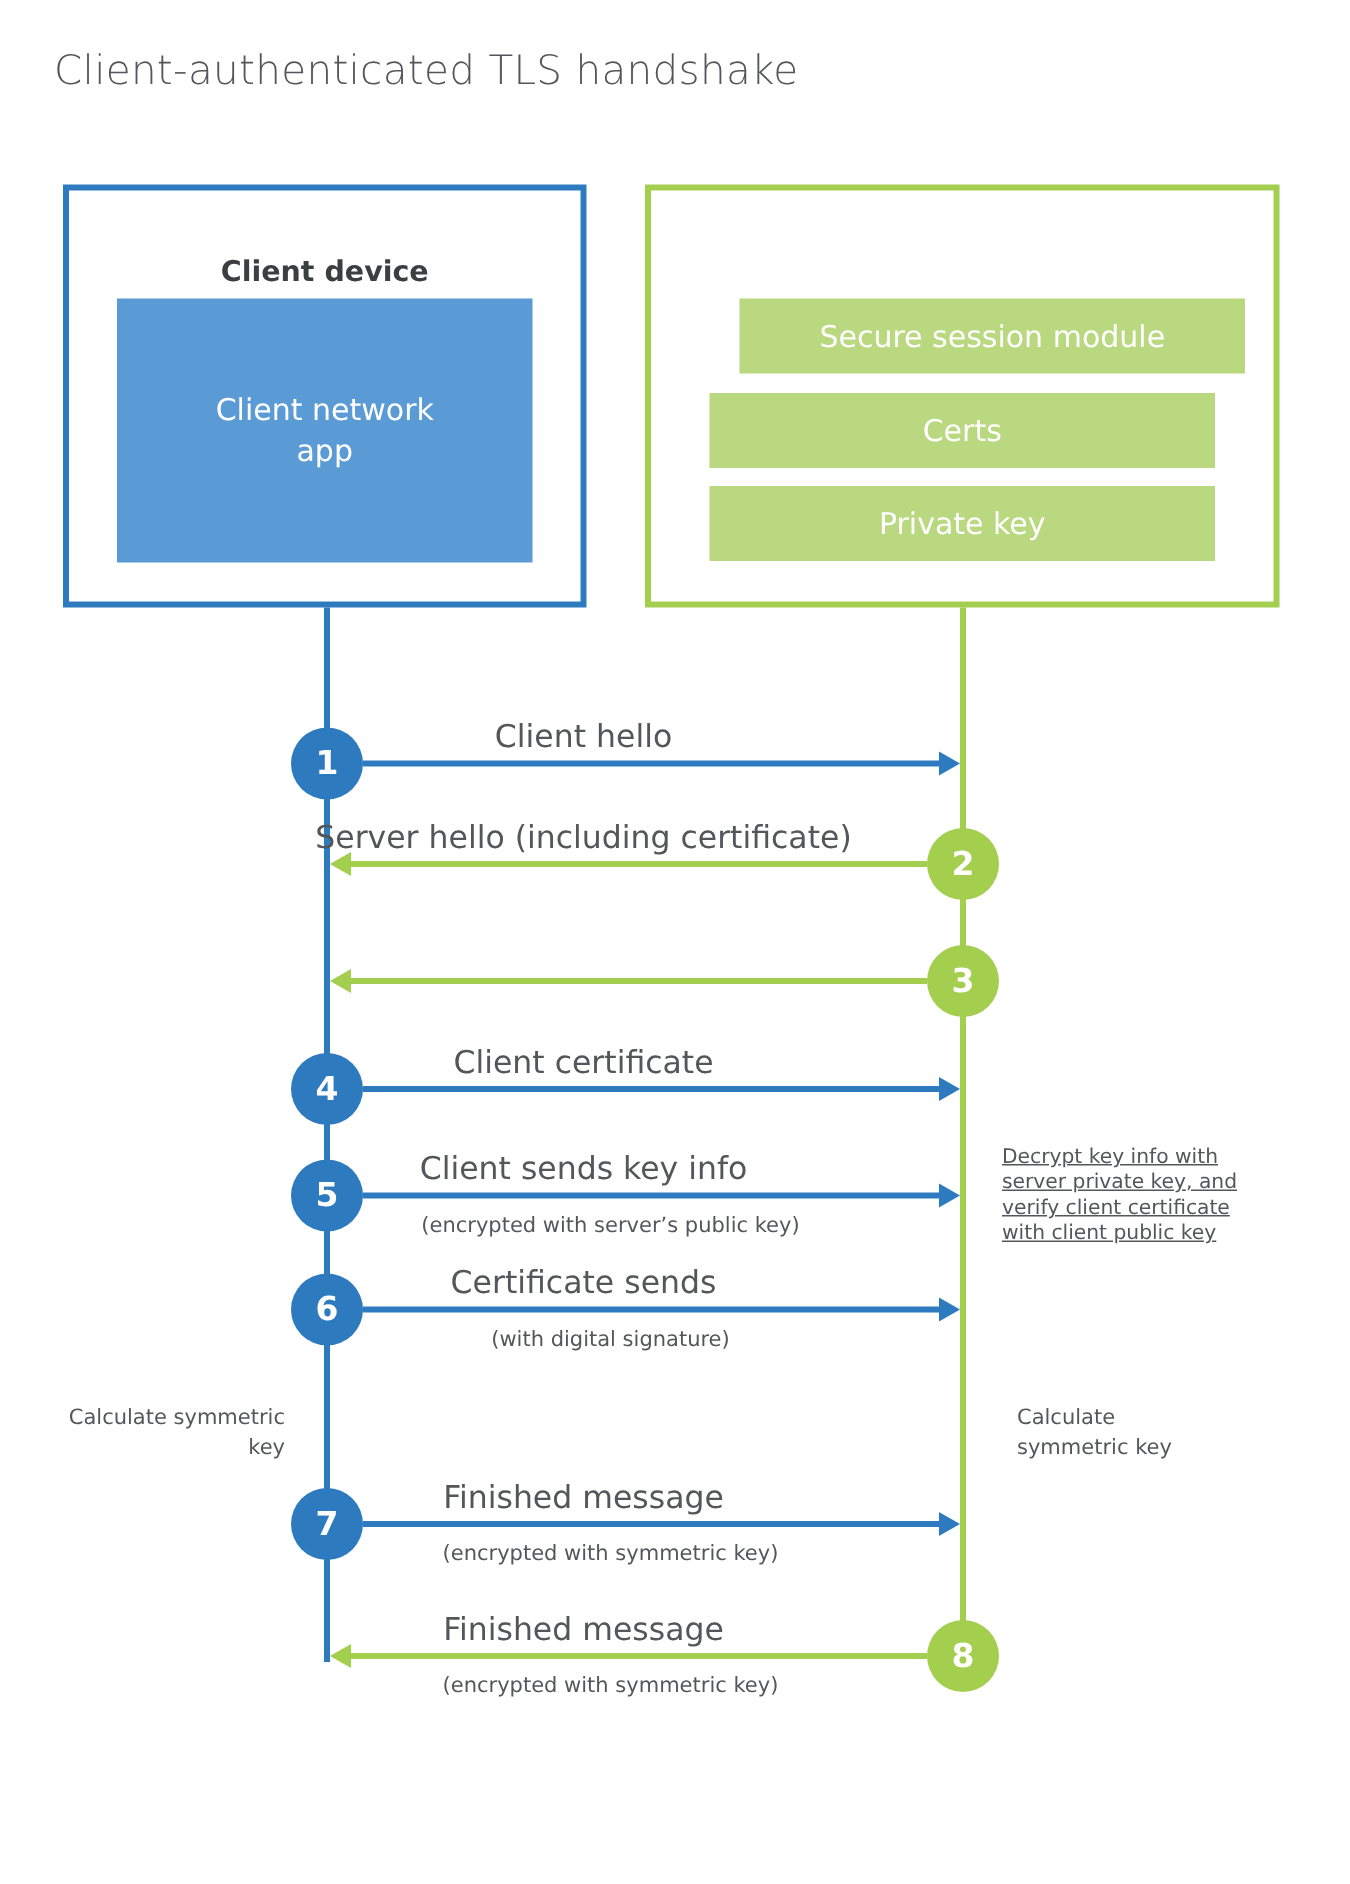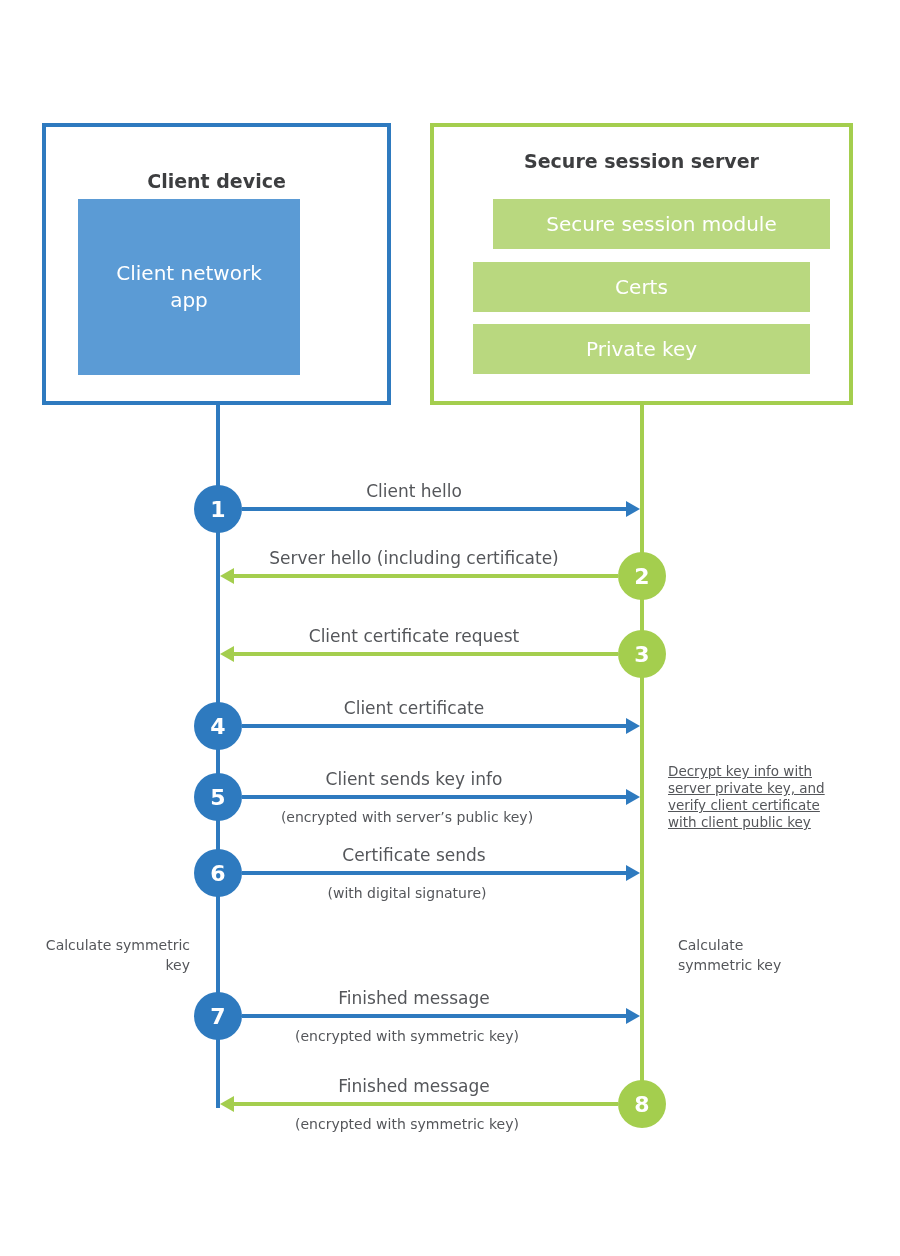--- a/index.html
+++ b/index.html
@@ -26,21 +26,21 @@
   .entity-box.blue{left:42px;width:349px;border:4px solid var(--blue);}
   .entity-box.green{left:430px;width:423px;border:4px solid var(--green);}
   .entity-title{
     position:absolute;top:149px;text-align:center;
     font-size:19px;font-weight:700;color:var(--heading);line-height:24px;
   }
   .entity-title.blue-t{left:42px;width:349px;margin-top:20px;}
   .entity-title.green-t{left:430px;width:423px;}
 
   .fill-box{
-    position:absolute;left:78px;top:199px;width:222px;height:176px;
+    position:absolute;left:78px;top:199px;width:277px;height:176px;
     background:var(--blue-fill);color:#fff;font-size:20px;line-height:27px;
     display:flex;align-items:center;justify-content:center;text-align:center;
     white-space:pre-line;
   }
   .module-box{
     position:absolute;left:473px;width:337px;height:50px;
     background:var(--green-fill);color:#fff;font-size:20px;
     display:flex;align-items:center;justify-content:center;text-align:center;
   }
   .module-box.m1{top:199px;margin-left:20px;}
@@ -62,46 +62,46 @@
   .shaft{position:absolute;height:4px;z-index:2;}
   .shaft.blue-s{left:242px;width:384px;background:var(--blue);}
   .shaft.green-s{left:234px;width:384px;background:var(--green);}
 
   .head{position:absolute;width:0;height:0;z-index:2;
     border-top:8px solid transparent;border-bottom:8px solid transparent;}
   .head.right{left:626px;border-left:14px solid var(--blue);}
   .head.left{left:220px;border-right:14px solid var(--green);}
 
   .msg-label{
-    position:absolute;left:204px;width:420px;text-align:center;
-    font-size:17px;color:var(--text);line-height:20px;
+    position:absolute;left:179px;width:420px;text-align:center;
+    font-size:21px;color:var(--text);line-height:20px;
   }
   .msg-sublabel{
     position:absolute;left:197px;width:420px;text-align:center;
     font-size:14px;color:var(--text);line-height:18px;
   }
 
   .note{position:absolute;font-size:14px;color:var(--text);}
   .note.calc-left{left:40px;width:150px;top:935px;text-align:right;line-height:20px;}
   .note.calc-right{left:678px;width:110px;top:935px;text-align:left;line-height:20px;}
   .note.decrypt{left:668px;width:164px;top:763px;text-align:left;line-height:17px;font-size:13.5px;text-decoration:underline;}
 </style>
 </head>
 <body>
 
 <div class="canvas">
 
+  <div class="title">Client-authenticated TLS handshake</div>
 
   <div class="entity-box blue"></div>
   <div class="entity-title blue-t">Client device</div>
   <div class="fill-box">Client network
 app</div>
 
   <div class="entity-box green"></div>
-  <div class="entity-title green-t">Secure session server</div>
   <div class="module-box m1">Secure session module</div>
   <div class="module-box m2">Certs</div>
   <div class="module-box m3">Private key</div>
 
   <div class="lifeline blue-l"></div>
   <div class="lifeline green-l"></div>
 
   <div class="msg-label" style="top:481px">Client hello</div>
   <div class="shaft blue-s" style="top:507px"></div>
   <div class="head right" style="top:501px"></div>
@@ -109,21 +109,20 @@
       <span>1</span>
     </div>
 
   <div class="msg-label" style="top:548px">Server hello (including certificate)</div>
   <div class="shaft green-s" style="top:574px"></div>
   <div class="head left" style="top:568px"></div>
   <div class="circle green-c" style="top:552px">
       <span>2</span>
     </div>
 
-  <div class="msg-label" style="top:626px">Client certificate request</div>
   <div class="shaft green-s" style="top:652px"></div>
   <div class="head left" style="top:646px"></div>
   <div class="circle green-c" style="top:630px">
       <span>3</span>
     </div>
 
   <div class="msg-label" style="top:698px">Client certificate</div>
   <div class="shaft blue-s" style="top:724px"></div>
   <div class="head right" style="top:718px"></div>
   <div class="circle blue-c" style="top:702px">

